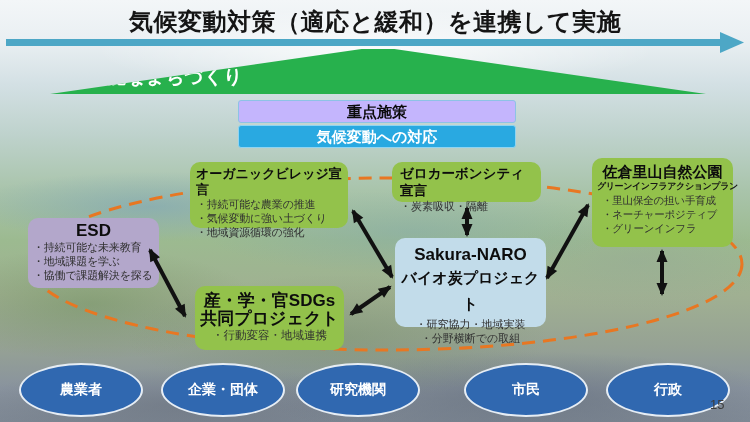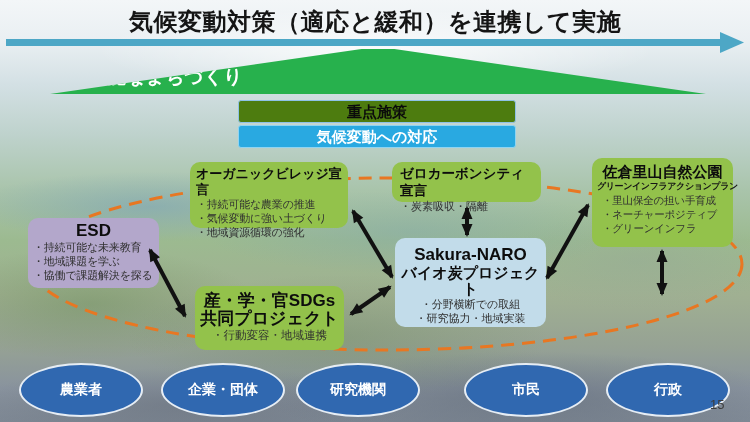--- a/index.html
+++ b/index.html
@@ -29,21 +29,21 @@
   .decor-under{z-index:5;}
 
   
   .trapezoid{position:absolute;left:50px;top:49px;width:656px;height:45px;background:#27b14d;
     clip-path:polygon(47.5% 0,52.5% 0,100% 100%,0 100%);z-index:10;}
   .trapezoid span{position:absolute;left:0;bottom:4px;width:100%;text-align:left;
     color:#fff;font-size:19px;font-weight:bold;margin-top:6px;}
 
   .bar{position:absolute;left:238px;width:278px;box-sizing:border-box;border-radius:3px;
     text-align:center;font-weight:bold;z-index:10;}
-  .bar1{top:100px;height:23px;line-height:21px;background:#4d7c0f;border:1px solid #8ec2e6;color:#0b0b0b;font-size:15px;}
+  .bar1{top:100px;height:23px;line-height:21px;background:#c4b5fd;border:1px solid #8ec2e6;color:#0b0b0b;font-size:15px;}
   .bar2{top:125px;height:23px;line-height:21px;background:#29a9e1;border:1px solid #8fd4f2;color:#fff;font-size:15px;}
 
   
   .node{position:absolute;box-sizing:border-box;border-radius:10px;z-index:20;color:#151515;}
   .green{background:#93c24b;}
   .purple{background:#b3a7cb;}
   .lightblue{background:#c2dcea;}
   .node .ttl{font-weight:bold;color:#0d0d0d;}
   .node .bullets div{color:#303030;}
 
@@ -60,21 +60,21 @@
   .satoyama .sub{font-size:9px;line-height:11px;font-weight:bold;text-align:center;letter-spacing:-.4px;white-space:nowrap;}
   .satoyama .bullets{padding-left:5px;margin-top:1px;}
   .satoyama .bullets div{font-size:10.5px;line-height:14px;letter-spacing:-.2px;}
 
   .esd{left:28px;top:218px;width:131px;height:70px;padding:3px 5px;}
   .esd .ttl{font-size:17px;line-height:20px;text-align:center;}
   .esd .bullets div{font-size:11px;line-height:13.8px;letter-spacing:-.2px;}
 
   .sakuranaro{left:395px;top:238px;width:151px;height:89px;padding:7px 4px;text-align:center;}
   .sakuranaro .t1{font-size:17px;line-height:20px;font-weight:bold;color:#0d0d0d;}
-  .sakuranaro .t2{font-size:15px;line-height:16px;font-weight:bold;color:#0d0d0d;}
+  .sakuranaro .t2{font-size:15px;line-height:26px;font-weight:bold;color:#0d0d0d;}
   .sakuranaro .bullets div{font-size:11px;line-height:14px;}
 
   .sdgs{left:195px;top:286px;width:149px;height:64px;padding:6px 4px;text-align:center;}
   .sdgs .t1,.sdgs .t2{font-size:17px;line-height:18px;font-weight:bold;color:#0d0d0d;}
   .sdgs .bullets div{font-size:11.5px;line-height:15px;}
 
   .ryuiki{left:590px;top:297px;width:143px;height:45px;padding:4px;text-align:center;}
   .ryuiki .ttl{font-size:15px;line-height:18px;}
   .ryuiki .sub{font-size:12px;line-height:15px;color:#2e2e2e;}
 
@@ -140,22 +140,22 @@
       <div>・持続可能な未来教育</div>
       <div>・地域課題を学ぶ</div>
       <div>・協働で課題解決を探る</div>
     </div>
   </div>
 
   <div class="node lightblue sakuranaro">
     <div class="t1">Sakura-NARO</div>
     <div class="t2">バイオ炭プロジェクト</div>
     <div class="bullets">
+      <div>・研究協力・地域実装</div>
       <div>・分野横断での取組</div>
-      <div>・研究協力・地域実装</div>
     </div>
   </div>
 
   <div class="node green sdgs">
     <div class="t1">産・学・官SDGs</div>
     <div class="t2">共同プロジェクト</div>
     <div class="bullets">
       <div>・行動変容・地域連携</div>
     </div>
   </div>

